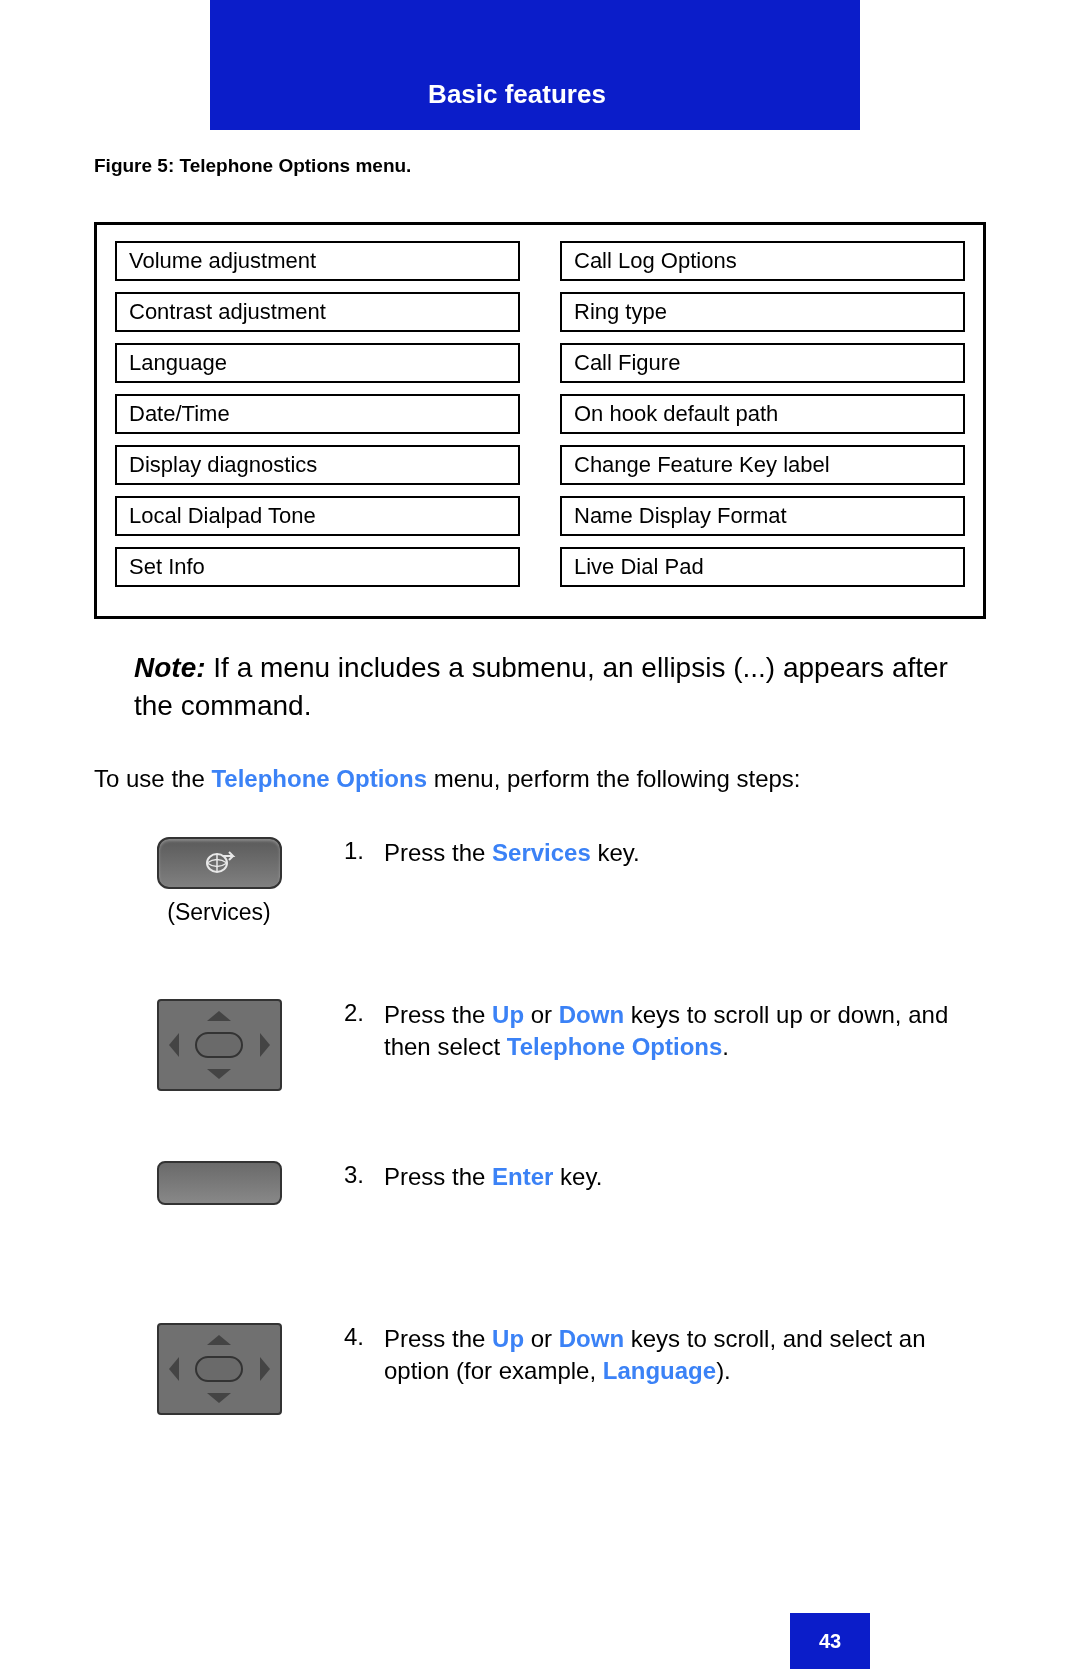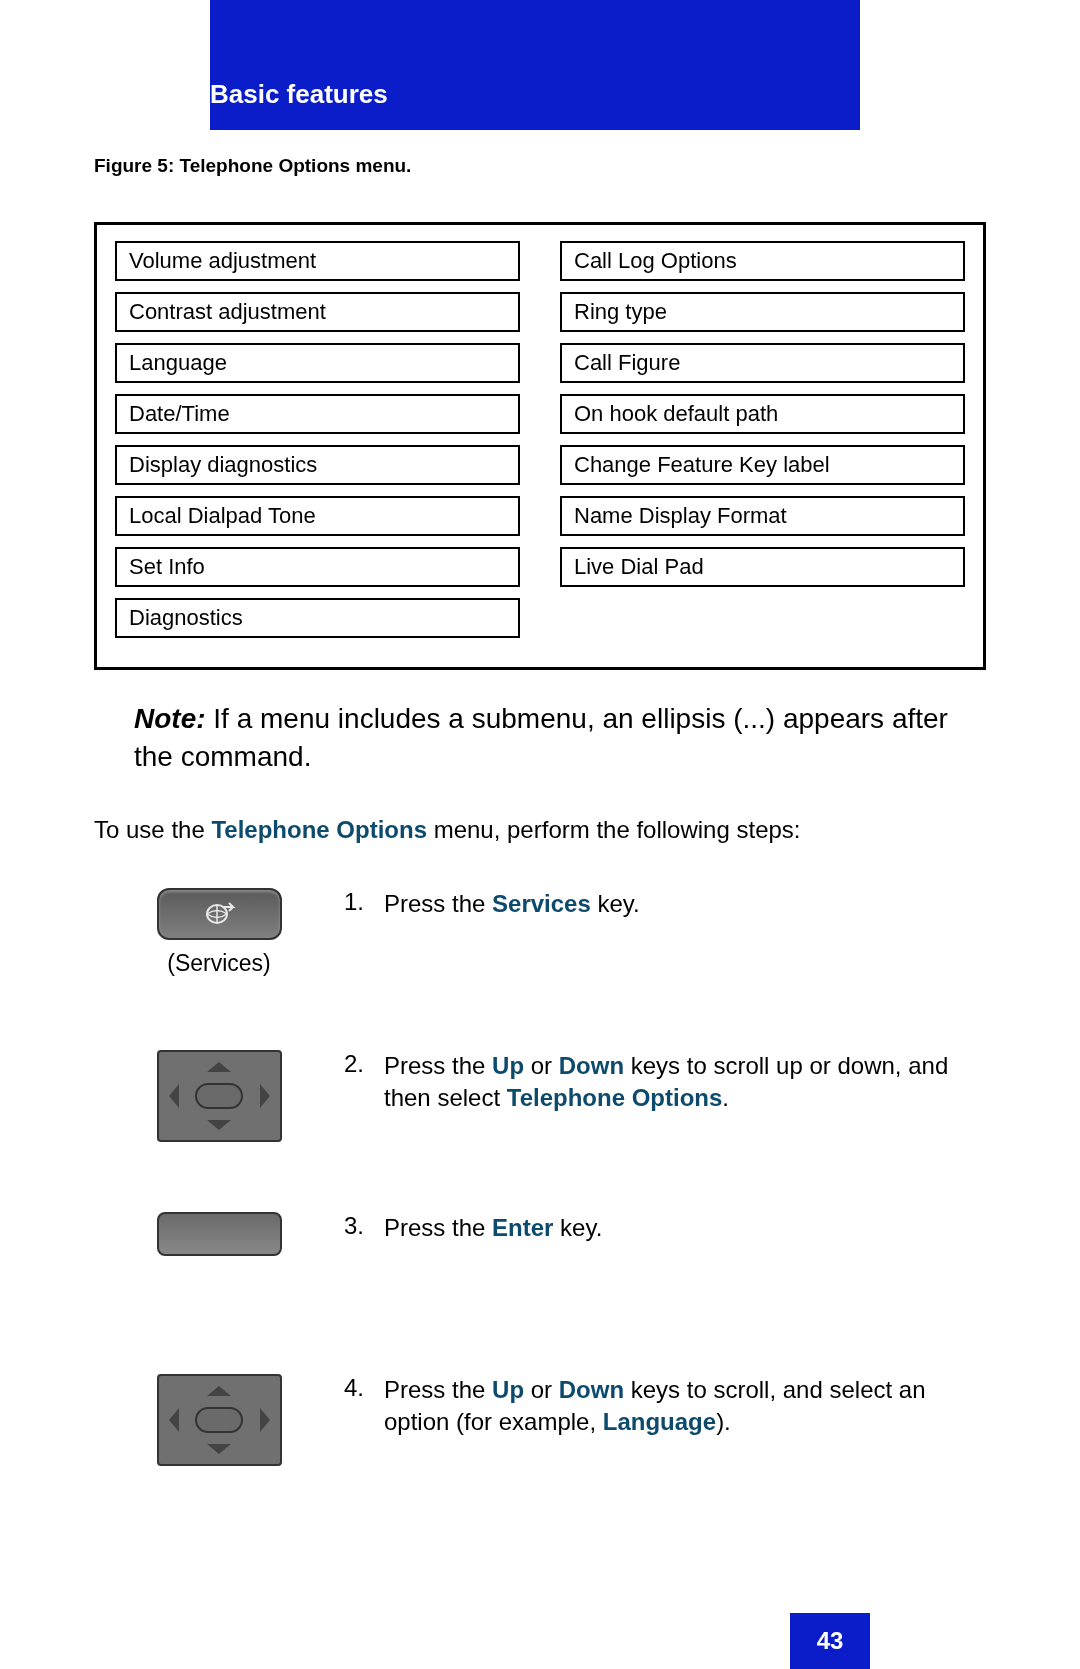--- a/index.html
+++ b/index.html
@@ -17,21 +17,21 @@
     top: 0;
     left: 210px;
     width: 650px;
     height: 130px;
     background: #0b1dc9;
     color: #fff;
     font-weight: bold;
     font-size: 26px;
     display: flex;
     align-items: flex-end;
-    justify-content: flex-start;
+    justify-content: center;
     padding: 0 36px 20px 0;
   }
   .content {
     position: absolute;
     top: 155px;
     left: 94px;
     right: 94px;
   }
   .figure-caption {
     font-weight: bold;
@@ -56,21 +56,21 @@
   .note-block {
     margin: 30px 0 0 40px;
     font-size: 28px;
     line-height: 1.35;
   }
   .note-label { font-style: italic; font-weight: bold; }
   .intro {
     margin: 40px 0 0 0;
     font-size: 24px;
   }
-  .kw { color: #0c4a6e; font-weight: bold; }
+  .kw { color: #3b82f6; font-weight: bold; }
   .steps {
     margin-top: 44px;
   }
   .step-row {
     display: flex;
     align-items: flex-start;
     margin-bottom: 62px;
     min-height: 100px;
   }
   .step-icon {
@@ -135,21 +135,21 @@
   }
   .page-num-tab {
     position: absolute;
     bottom: 0;
     right: 210px;
     width: 80px;
     height: 56px;
     background: #0b1dc9;
     color: #fff;
     font-weight: bold;
-    font-size: 24px;
+    font-size: 20px;
     display: flex;
     align-items: center;
     justify-content: center;
   }
 </style>
 </head>
 <body>
 
 <div class="header-tab">
   <span>Basic features</span>
@@ -161,21 +161,20 @@
 
   <div class="menu-box">
     <div class="menu-col">
       <div class="menu-item">Volume adjustment</div>
       <div class="menu-item">Contrast adjustment</div>
       <div class="menu-item">Language</div>
       <div class="menu-item">Date/Time</div>
       <div class="menu-item">Display diagnostics</div>
       <div class="menu-item">Local Dialpad Tone</div>
       <div class="menu-item">Set Info</div>
-      <div class="menu-item">Diagnostics</div>
     </div>
     <div class="menu-col">
       <div class="menu-item">Call Log Options</div>
       <div class="menu-item">Ring type</div>
       <div class="menu-item">Call Figure</div>
       <div class="menu-item">On hook default path</div>
       <div class="menu-item">Change Feature Key label</div>
       <div class="menu-item">Name Display Format</div>
       <div class="menu-item">Live Dial Pad</div>
     </div>

